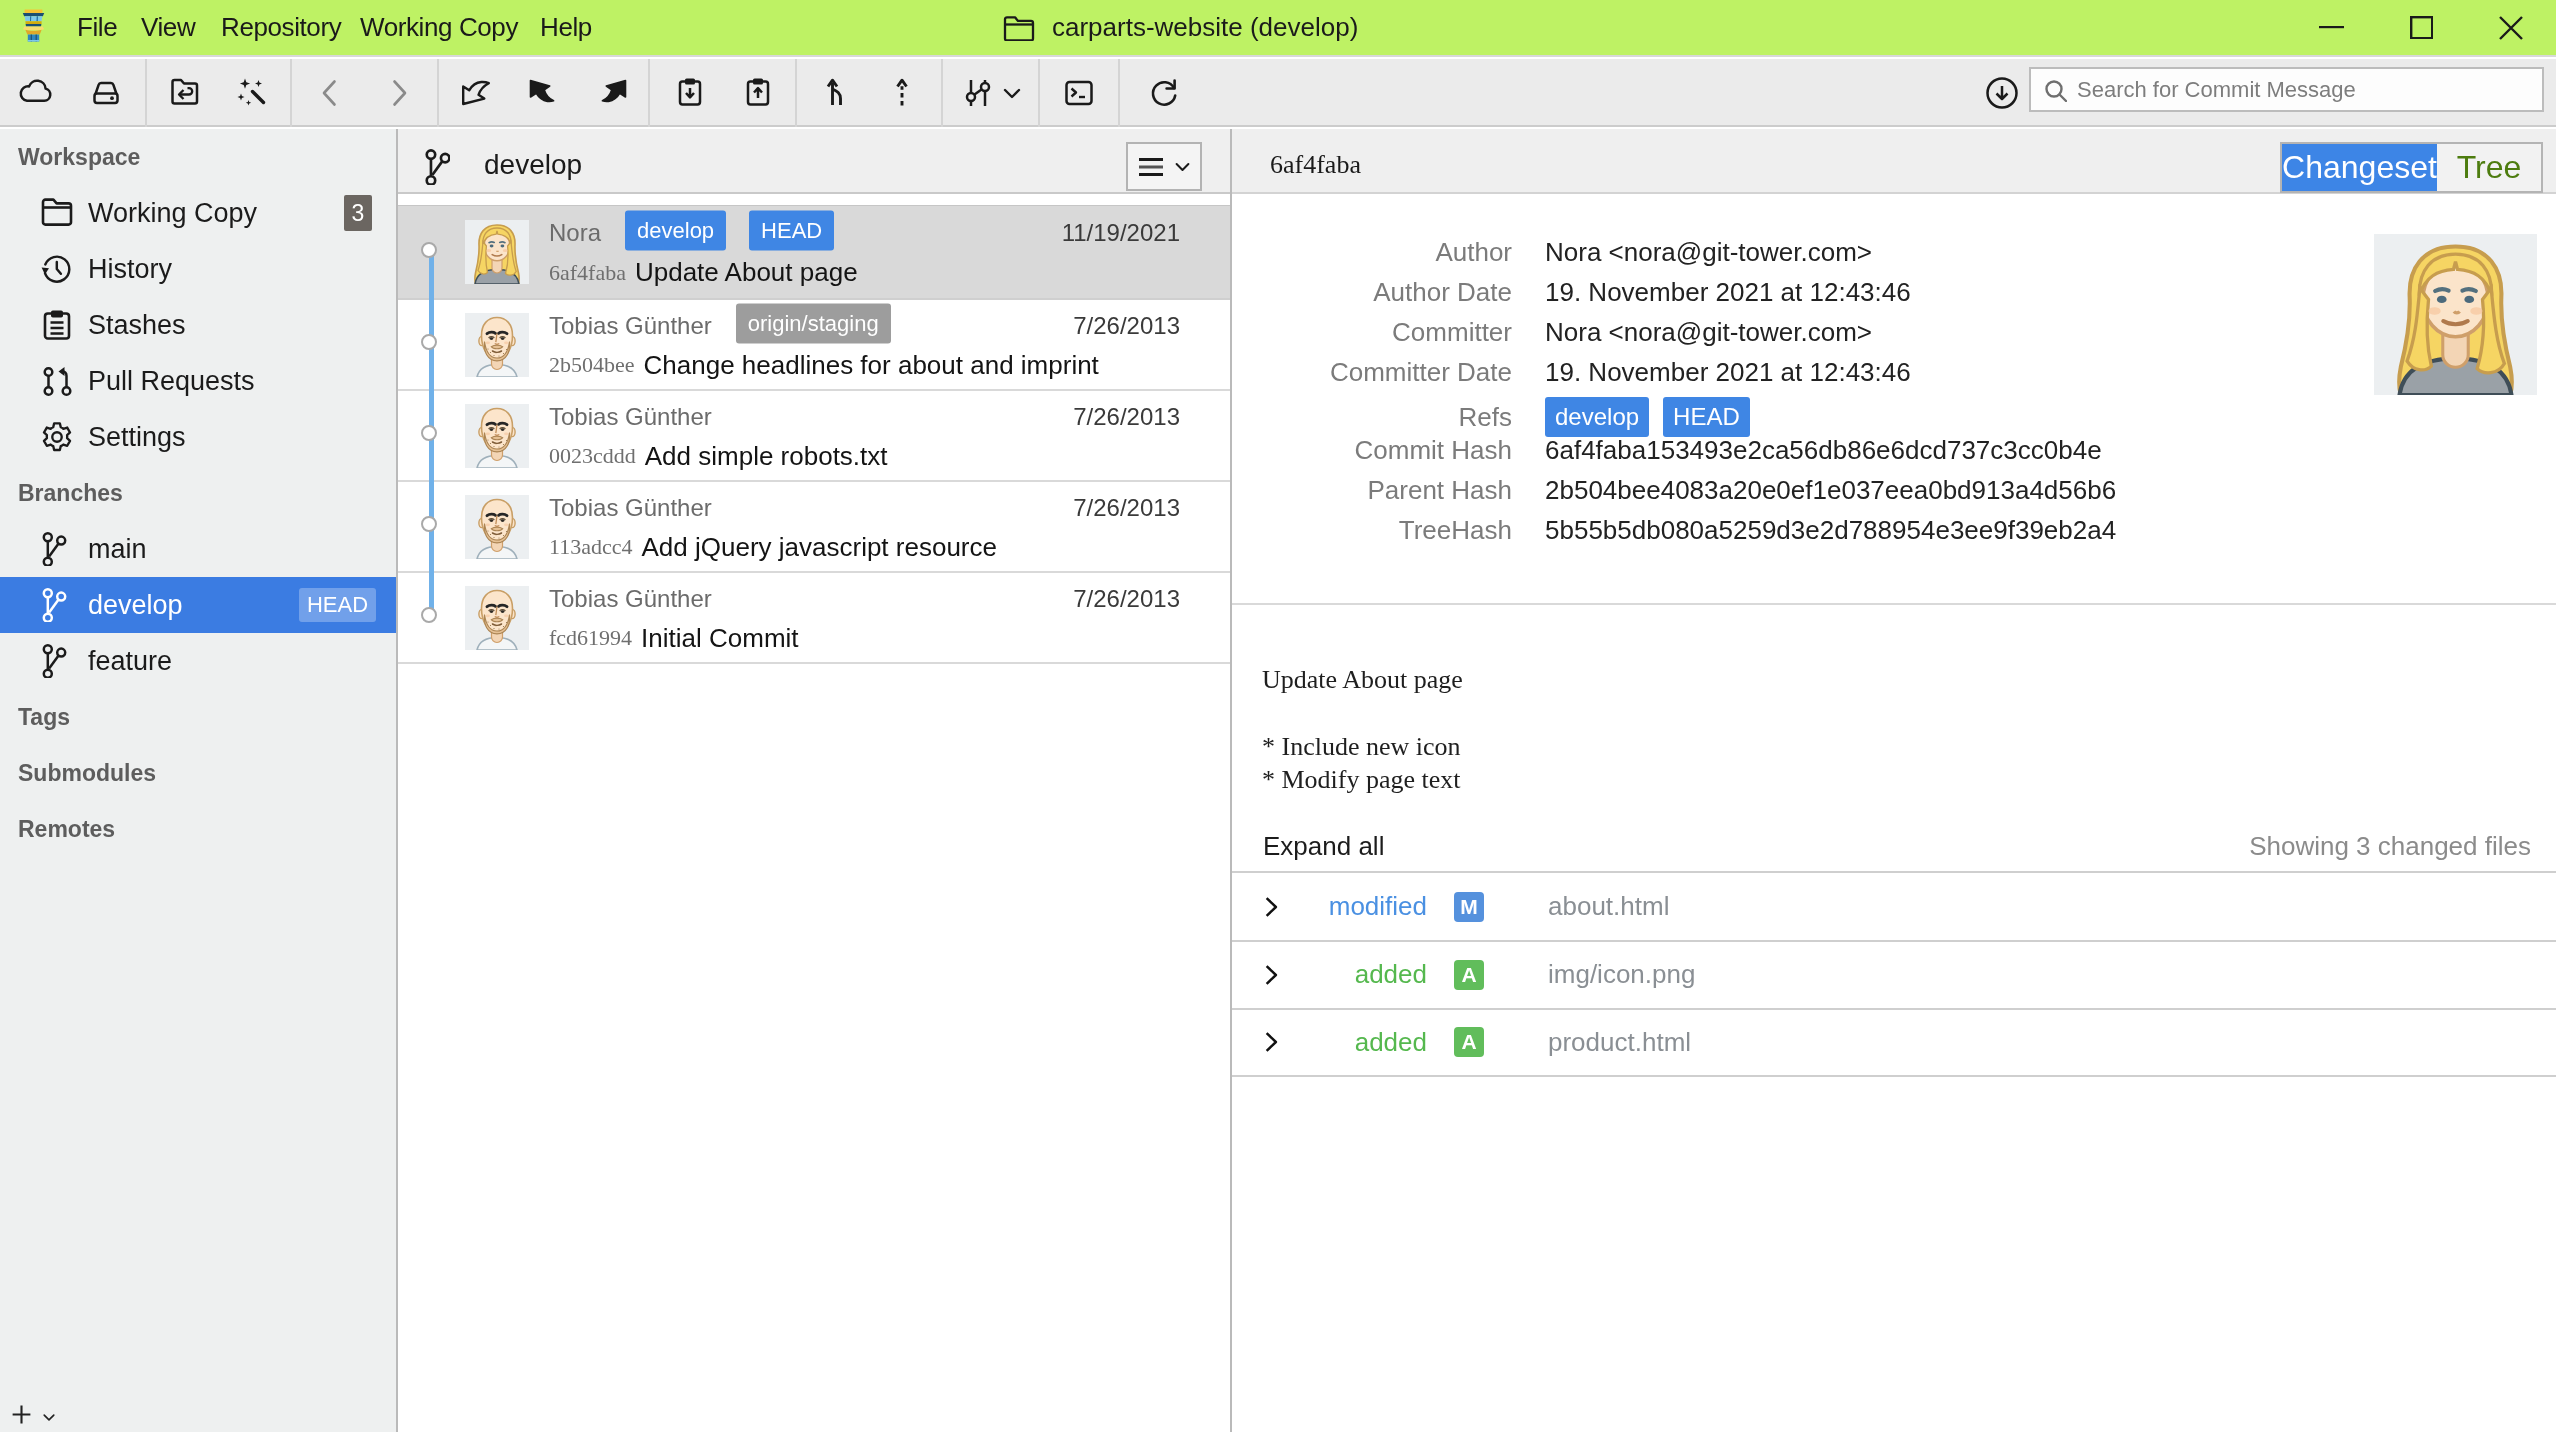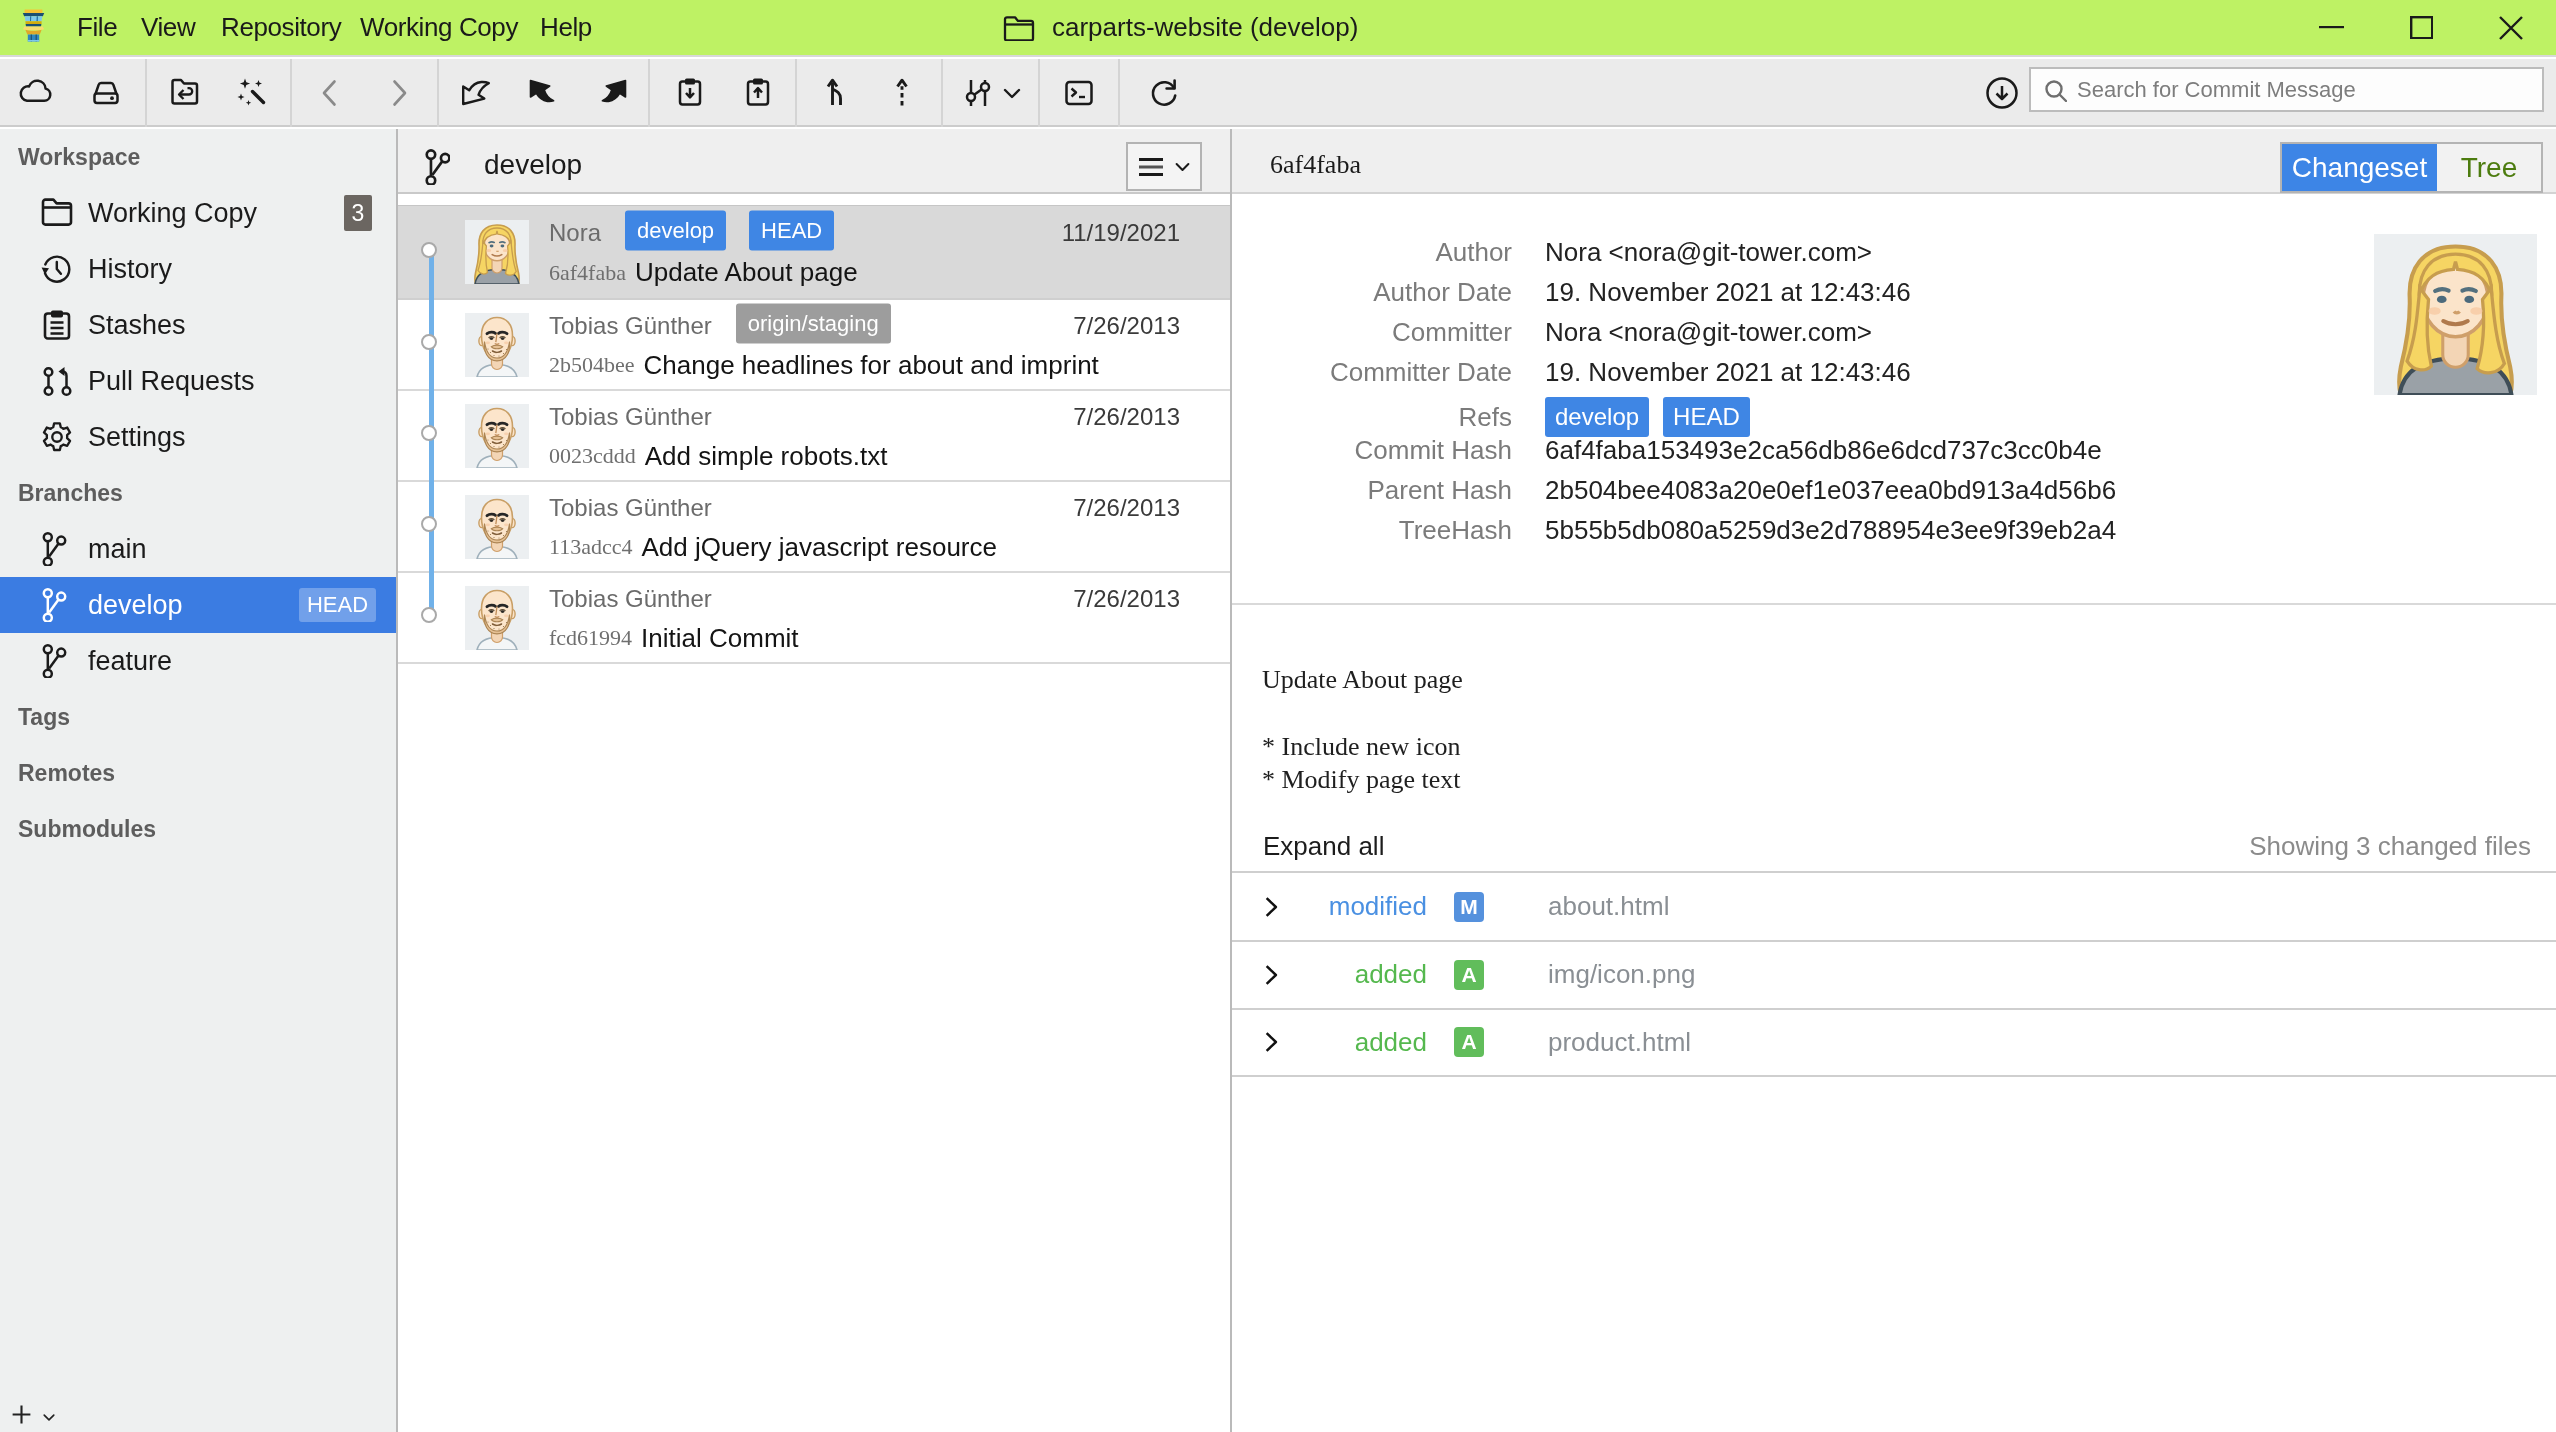--- a/index.html
+++ b/index.html
@@ -62,21 +62,21 @@
   .cm-badge.gray { background:#9d9d9d; }
   .cm-date { margin-left:auto; font-size:24px; color:#3a3a3a; }
   .cm-line2 { height:39px; display:flex; align-items:center; }
   .cm-hash { font-size:22px; color:#6f6f6f; margin-right:9px; }
   .cm-msg { font-size:26px; color:#141414; }
 
   
   .dt-header { position:absolute; left:0; top:0; width:1324px; height:65px; background:#efefef; border-bottom:2px solid #d3d3d3; }
   .dt-hash { position:absolute; left:38px; top:3px; height:65px; display:flex; align-items:center; font-size:26px; color:#1a1a1a; }
   .dt-seg { position:absolute; right:13px; top:13px; height:51px; border:2px solid #b4b4b4; display:flex; background:#f2f2f2; }
-  .dt-seg-btn { height:47px; display:flex; align-items:center; justify-content:center; font-size:28px; }
+  .dt-seg-btn { height:47px; display:flex; align-items:center; justify-content:center; font-size:32px; }
   .dt-seg-btn.active { background:#3d85e6; color:#fff; width:155px; }
   .dt-seg-btn.inactive { color:#4d7c0f; width:104px; }
   .dt-meta { position:absolute; left:0; top:103px; width:1324px; }
   .dt-mrow { display:flex; align-items:center; height:40px;margin-left:40px; }
   .dt-mrow.refs { height:44px; margin-top:3px; }
   .dt-mrow.after-refs { margin-top:-9px; }
   .dt-label { width:240px; text-align:right; font-size:26px; color:#7b7b7b; flex:0 0 240px; }
   .dt-value { margin-left:33px; font-size:26px; color:#222222; display:flex; align-items:center; }
   .dt-refbadge { height:40px; padding:0 10px; font-size:24px; color:#fff; background:#3f86e4; display:flex; align-items:center; border-radius:3px; margin-right:14px; }
   .dt-avatar { position:absolute; right:19px; top:105px; width:163px; height:161px; }
@@ -528,24 +528,24 @@
           <svg width="27" height="34" viewBox="0 0 24 34">
             <use href="#ic-branch"></use>
           </svg>
         </span>
       <span>feature</span>
     </div>
     <div class="sb-row sb-header">
         <span>Tags</span>
       </div>
     <div class="sb-row sb-header">
+        <span>Submodules</span>
+      </div>
+    <div class="sb-row sb-header">
         <span>Remotes</span>
-      </div>
-    <div class="sb-row sb-header">
-        <span>Submodules</span>
       </div>
     <div class="sb-add">
       <span style="display:flex">
           <svg width="21" height="21" viewBox="0 0 26 26">
             <use href="#ic-plus"></use>
           </svg>
         </span>
       <span style="display:flex;margin-top:6px">
           <svg width="16" height="13" viewBox="0 0 22 19">
             <use href="#ic-chevsm"></use>

